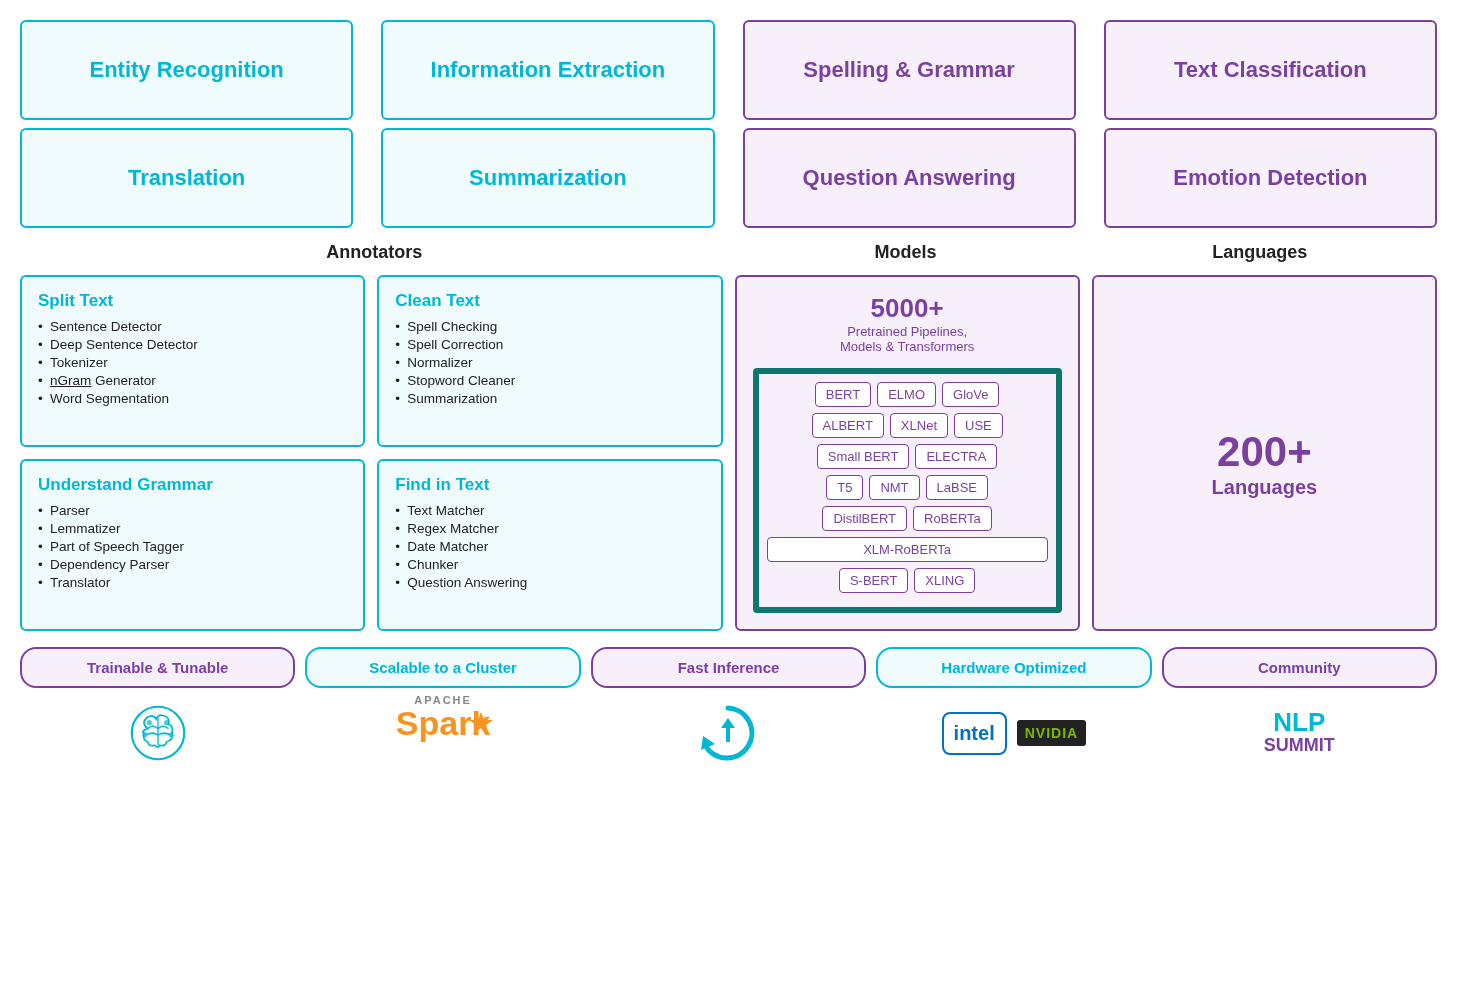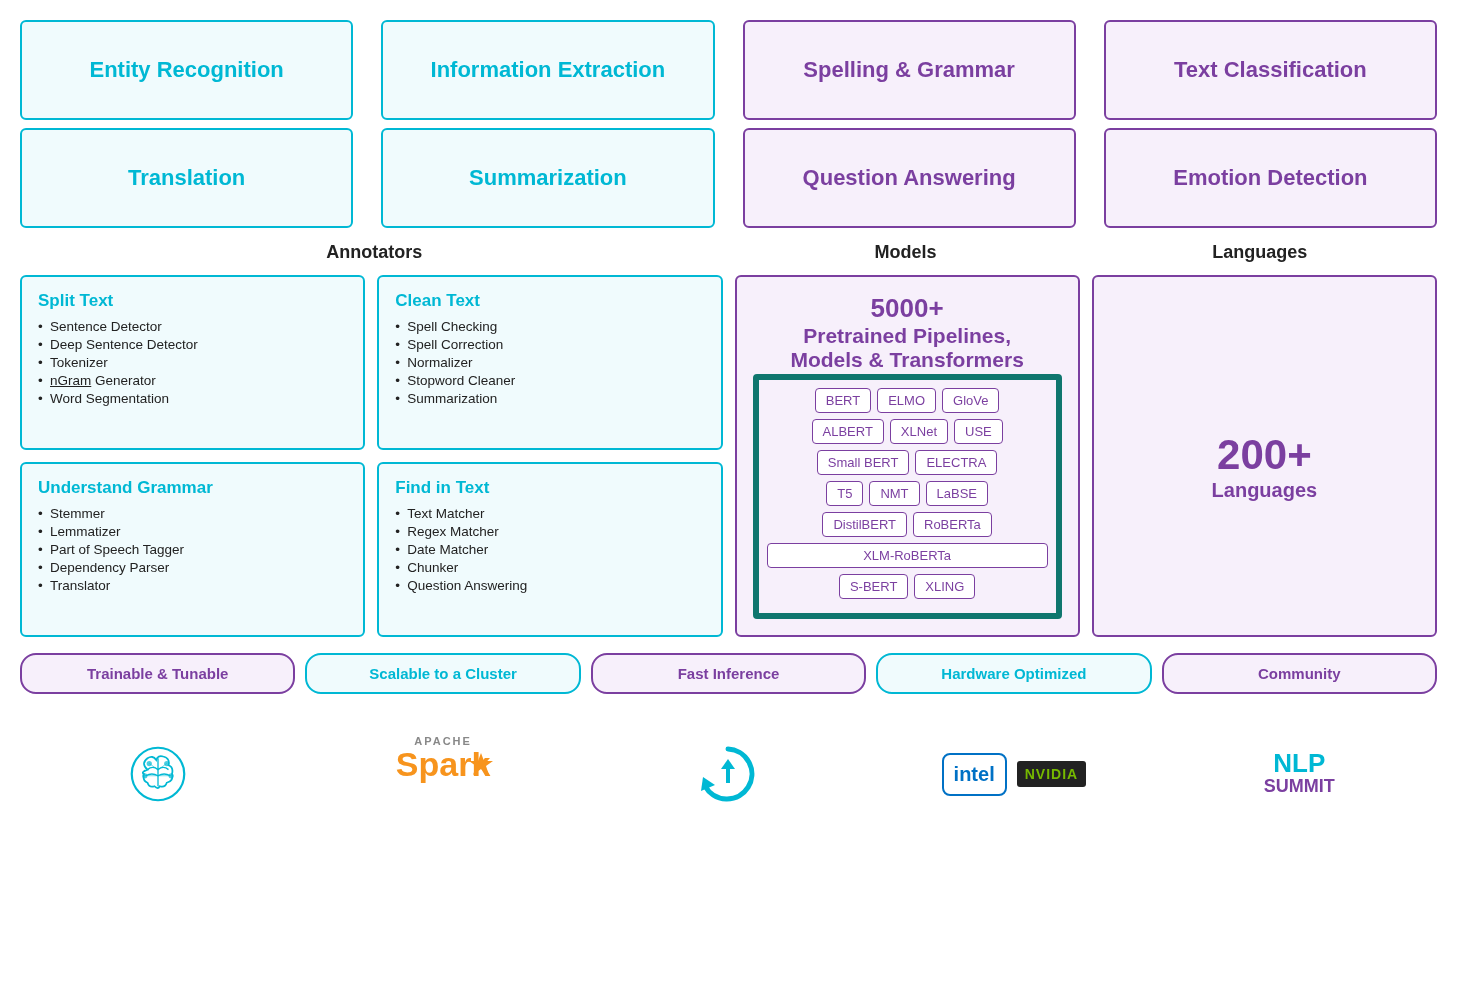--- a/index.html
+++ b/index.html
@@ -146,25 +146,25 @@
     
     .models-title {
       font-size: 26px;
       font-weight: bold;
       color: #7b3fa0;
       text-align: center;
       line-height: 1.2;
     }
 
     .models-subtitle {
-      font-size: 21px;
-      font-weight: bold;
-      color: #7b3fa0;
-      text-align: center;
-      margin-bottom: 2px;
+      font-size: 13px;
+      font-weight: normal;
+      color: #7b3fa0;
+      text-align: center;
+      margin-bottom: 14px;
     }
 
     .models-grid {
       border: 6px solid #0f766e;
       border-radius: 4px;
       padding: 8px;
       width: 100%;
     }
 
     .models-row {
@@ -239,21 +239,20 @@
       border-color: #00b8d4;
       color: #00b8d4;
       background: #f0fbfd;
     }
 
     .feature-logo {
       height: 70px;
       display: flex;
       align-items: center;
       justify-content: center;
-      margin-top: 35px;
     }
 
     
     .brain-icon {
       width: 70px;
       height: 70px;
     }
 
     .hardware-logos {
       display: flex;
@@ -331,21 +330,21 @@
           <li>Spell Correction</li>
           <li>Normalizer</li>
           <li>Stopword Cleaner</li>
           <li>Summarization</li>
         </ul>
       </div>
 
       <div class="annotator-box">
         <h3>Understand Grammar</h3>
         <ul>
-          <li>Stemmer</li>
+          <li>Parser</li>
           <li>Lemmatizer</li>
           <li>Part of Speech Tagger</li>
           <li>Dependency Parser</li>
           <li>Translator</li>
         </ul>
       </div>
 
       <div class="annotator-box">
         <h3>Find in Text</h3>
         <ul>

